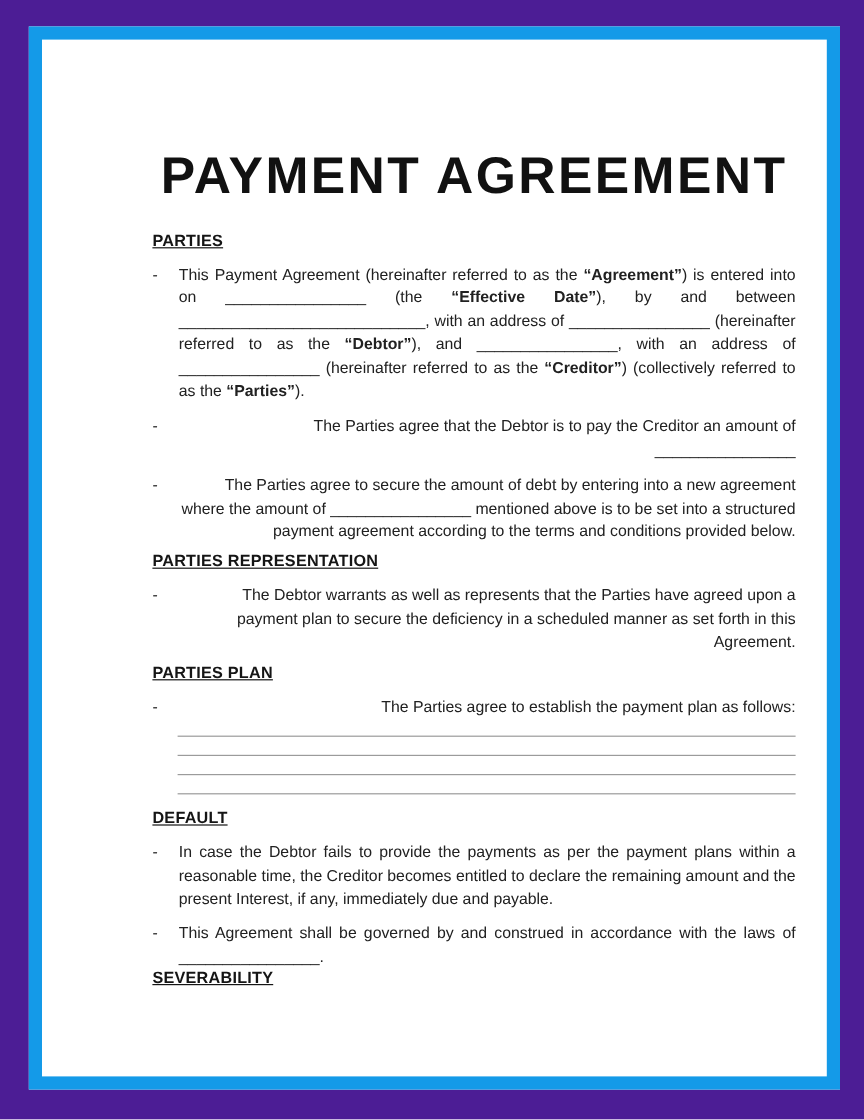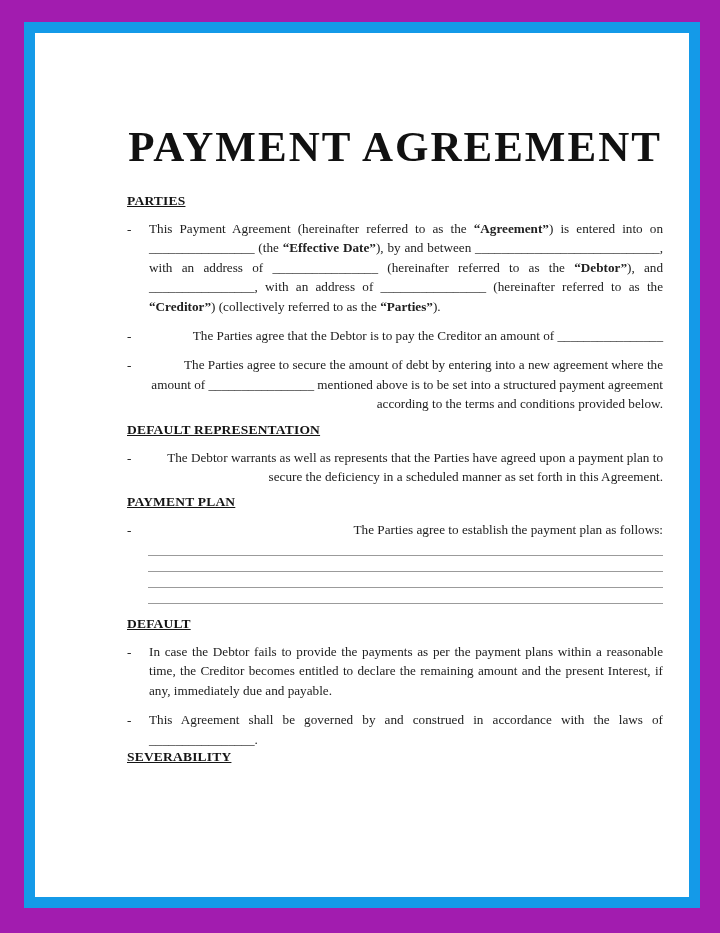--- a/index.html
+++ b/index.html
@@ -1,20 +1,20 @@
 <!DOCTYPE html>
 <html style="--accent: #149ae8;"><head>
 <meta charset="utf-8">
 <style>
   :root { --accent:#149ae8; --ink:#212121; --rule:#9b9b9b; }
   * { box-sizing:border-box; margin:0; padding:0; }
   html,body { background:#ffffff; }
   .canvas {
-    position:relative; width:720px; height:933px; background:#a21caf;
-    font-family:Liberation Serif, serif; color:var(--ink);
+    position:relative; width:720px; height:933px; background:#4c1d95;
+    font-family:Liberation Sans, sans-serif; color:var(--ink);
     overflow:hidden;
   }
   .frame {
     position:absolute; left:24px; top:22px; width:676px; height:886px;
     border:11px solid var(--accent); background:#ffffff;
   }
   .content {
     position:absolute; left:92px; top:33px; width:536px;
   }
   .doc-title {
@@ -55,27 +55,27 @@
 
       <div class="bullet">
         <span class="dash">-</span>
         <div class="btext no-justify">The Parties agree that the Debtor is to pay the Creditor an amount of ________________</div>
       </div>
       <div class="bullet">
         <span class="dash">-</span>
         <div class="btext no-justify">The Parties agree to secure the amount of debt by entering into a new agreement where the amount of ________________ mentioned above is to be set into a structured payment agreement according to the terms and conditions provided below.</div>
       </div>
 
-      <h2 class="section-heading">DEFAULT REPRESENTATION</h2>
+      <h2 class="section-heading">PARTIES REPRESENTATION</h2>
       <div class="bullet">
         <span class="dash">-</span>
         <div class="btext no-justify">The Debtor warrants as well as represents that the Parties have agreed upon a payment plan to secure the deficiency in a scheduled manner as set forth in this Agreement.</div>
       </div>
 
-      <h2 class="section-heading">PAYMENT PLAN</h2>
+      <h2 class="section-heading">PARTIES PLAN</h2>
       <div class="bullet">
         <span class="dash">-</span>
         <div class="btext no-justify">The Parties agree to establish the payment plan as follows:</div>
       </div>
       <div class="writing-lines">
         <div class="writing-line"></div>
         <div class="writing-line"></div>
         <div class="writing-line"></div>
         <div class="writing-line"></div>
       </div>

